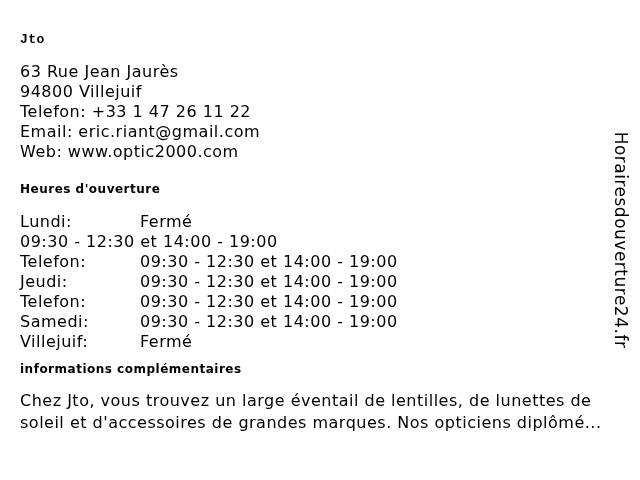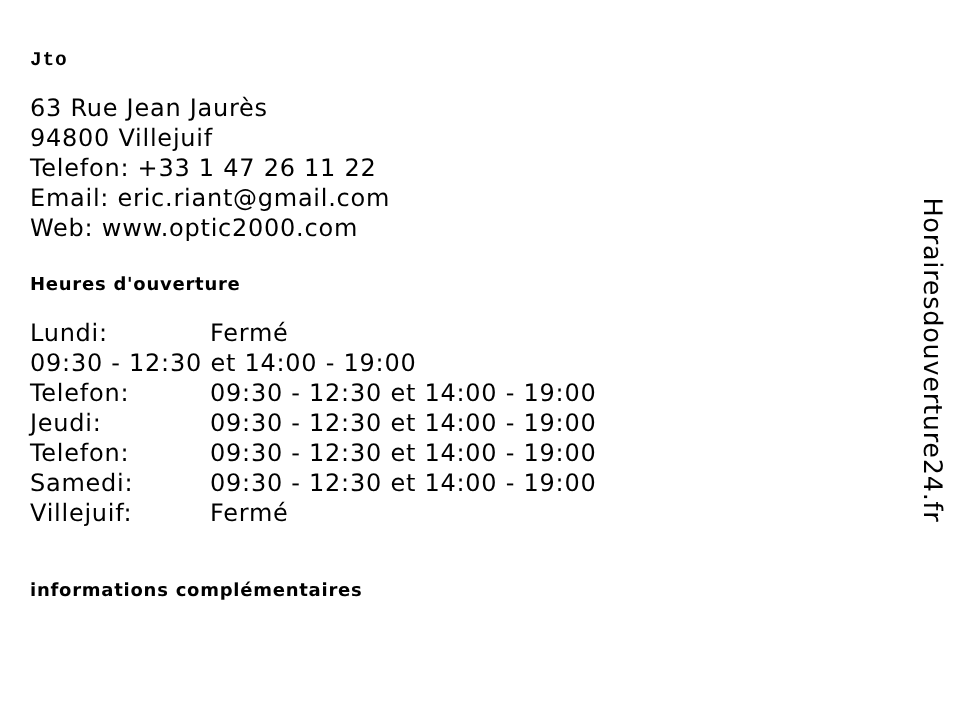--- a/index.html
+++ b/index.html
@@ -34,21 +34,21 @@
     font-size: 12px;
     line-height: 22px;
     font-weight: bold;
     margin: 16px 0 12px 0;
   }
 
   .hours-row { display: flex; line-height: 20px; }
   .hours-day { flex: 0 0 120px; }
   .hours-times { white-space: nowrap; }
 
-  .info-heading { margin: 30px 0 10px 0; }
+  .info-heading { margin: 6px 0 10px 0; }
   .info-line {
     line-height: 22px;
     white-space: nowrap;
   }
 
   .watermark {
     position: absolute;
     top: 240px;
     right: 9px;
     transform: translateY(-50%);
@@ -100,16 +100,20 @@
       <span class="hours-times">09:30 - 12:30 et 14:00 - 19:00</span>
     </div>
     <div class="hours-row">
       <span class="hours-day">Villejuif:</span>
       <span class="hours-times">Fermé</span>
     </div>
   </div>
 
   <h2 class="section-heading info-heading">informations complémentaires</h2>
 
+  <div>
+    <div class="info-line">Chez Jto, vous trouvez un large éventail de lentilles, de lunettes de</div>
+    <div class="info-line">soleil et d'accessoires de grandes marques. Nos opticiens diplômé...</div>
+  </div>
 
 </div>
 
 <div class="watermark">Horairesdouverture24.fr</div>
 
 </body></html>

